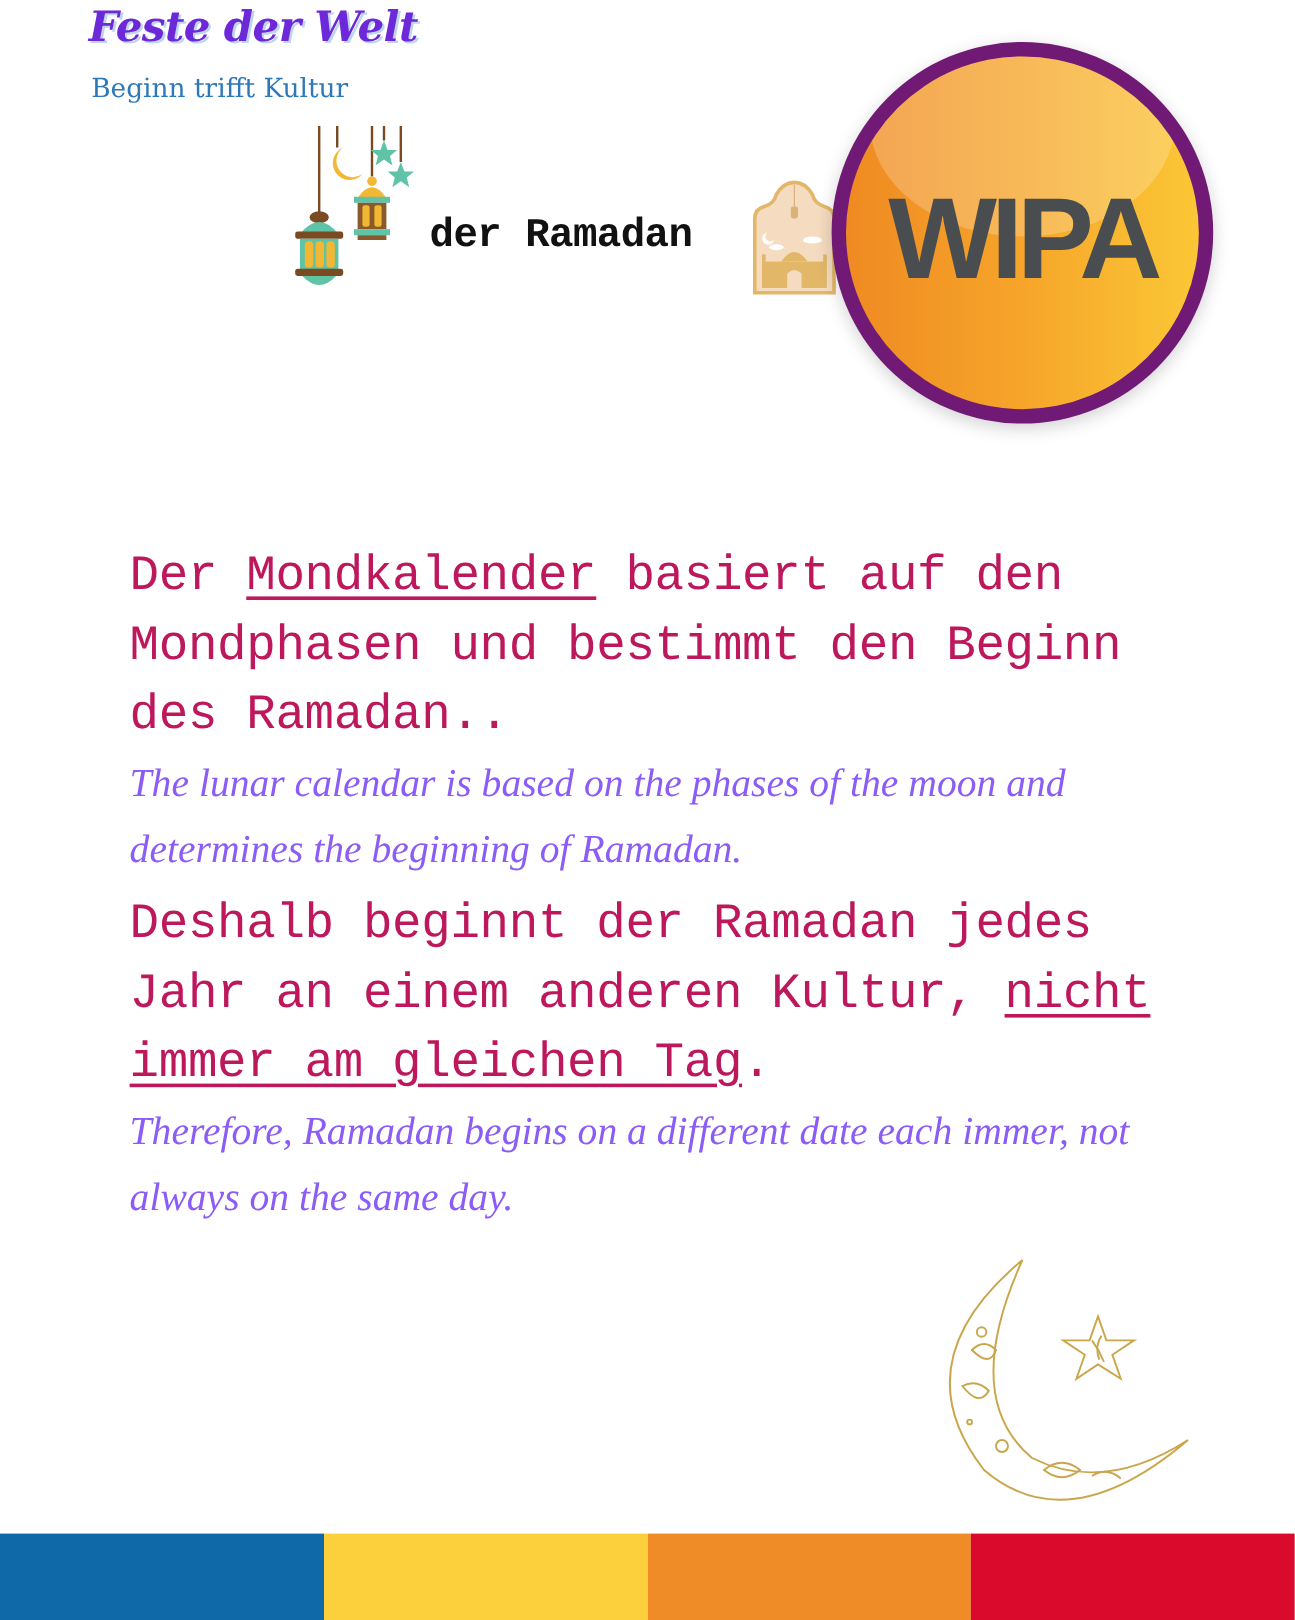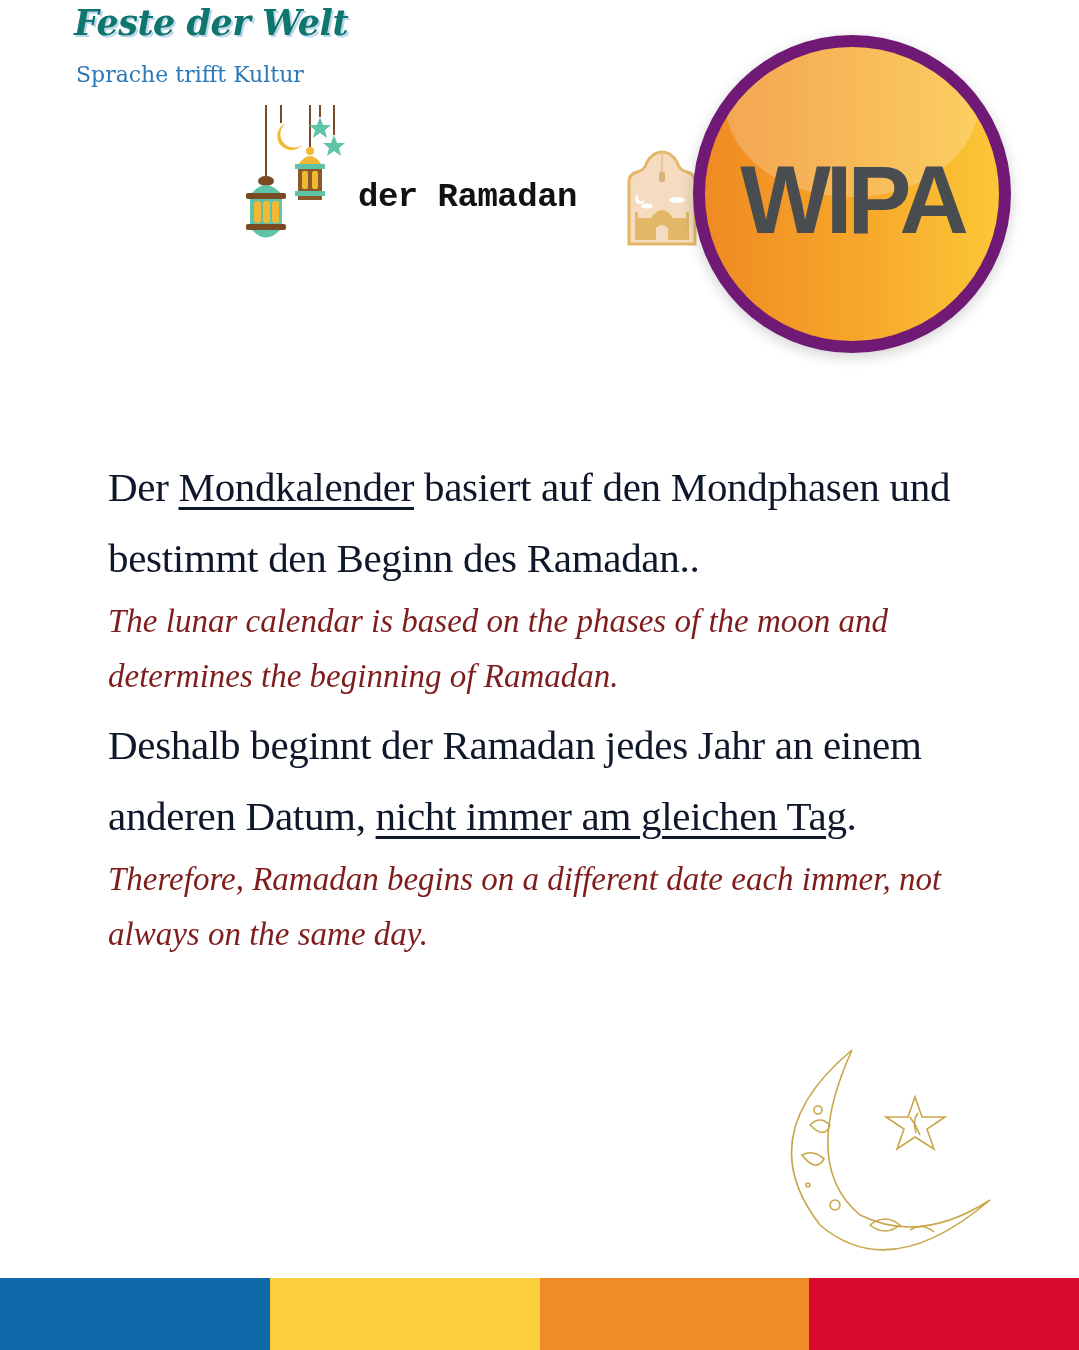--- a/index.html
+++ b/index.html
@@ -1,38 +1,38 @@
 <!DOCTYPE html>
 <html><head>
 <meta charset="utf-8">
 <style>
   html, body { margin:0; padding:0; }
   body { width:1079px; height:1350px; background:#ffffff; position:relative; overflow:hidden; font-family:"DejaVu Serif", serif; }
-  .brand-title { position:absolute; left:74px; top:2px; font-family:"DejaVu Serif", serif; font-weight:bold; font-style:italic; font-size:35px; color:#0f766e; text-shadow:2px 2px 0 #bcd6ee; letter-spacing:-0.5px; }
+  .brand-title { position:absolute; left:74px; top:2px; font-family:"DejaVu Serif", serif; font-weight:bold; font-style:italic; font-size:35px; color:#6d28d9; text-shadow:2px 2px 0 #bcd6ee; letter-spacing:-0.5px; }
   .brand-sub { position:absolute; left:76px; top:62px; font-family:"DejaVu Serif", serif; font-size:22px; color:#2c78b8; }
   .lanterns { position:absolute; left:238px; top:105px; width:112px; height:135px; }
   .heading { position:absolute; left:358px; top:178px; font-family:Liberation Mono, monospace; font-weight:bold; font-size:34px; color:#111; letter-spacing:-0.5px; }
   .mosque { position:absolute; left:625px; top:150px; width:74px; height:96px; }
   .logo-wrap { position:absolute; left:693px; top:35px; width:318px; height:318px; border-radius:50%; background:#701a75; box-shadow:0 4px 14px rgba(0,0,0,0.18); }
   .logo { position:absolute; left:12px; top:12px; width:294px; height:294px; border-radius:50%; background:linear-gradient(90deg,#ef8a22 0%,#f6a52a 50%,#fbc736 100%); overflow:hidden; }
   .logo-gloss { position:absolute; left:20px; top:-40px; width:254px; height:190px; border-radius:50%; background:rgba(255,255,255,0.22); }
   .logo-text { position:absolute; left:0; width:100%; top:98px; text-align:center; font-family:"Liberation Sans", sans-serif; font-weight:bold; font-size:96px; color:#4a4d50; letter-spacing:-5px; }
   .content { position:absolute; left:108px; top:452px; width:900px; }
-  .de { font-family:Liberation Serif, serif; font-size:41px; line-height:71px; color:#0f172a; margin:0; letter-spacing:-0.3px; }
-  .en { font-family:"Liberation Serif", serif; font-style:italic; font-size:33px; line-height:55px; color:#7f1d1d; margin:0 0 6px 0; }
+  .de { font-family:Liberation Mono, monospace; font-size:41px; line-height:58px; color:#be185d; margin:0; letter-spacing:-0.3px; }
+  .en { font-family:"Liberation Serif", serif; font-style:italic; font-size:33px; line-height:55px; color:#8b5cf6; margin:0 0 6px 0; }
   .u { text-decoration:underline; text-decoration-thickness:3px; text-underline-offset:6px; }
   .crescent { position:absolute; left:780px; top:1045px; width:220px; height:215px; }
   .stripes { position:absolute; left:0; top:1278px; width:1079px; height:72px; display:flex; }
   .stripe { flex:1; height:100%; }
 </style>
 </head>
 <body>
 
 <div class="brand-title">Feste der Welt</div>
-<div class="brand-sub">Sprache trifft Kultur</div>
+<div class="brand-sub">Beginn trifft Kultur</div>
 
 <svg class="lanterns" viewBox="0 0 112 135">
   <line x1="28" y1="0" x2="28" y2="72" stroke="#7a4a22" stroke-width="2"></line>
   <line x1="43" y1="0" x2="43" y2="18" stroke="#7a4a22" stroke-width="2"></line>
   <line x1="72" y1="0" x2="72" y2="42" stroke="#7a4a22" stroke-width="2"></line>
   <line x1="82" y1="0" x2="82" y2="12" stroke="#7a4a22" stroke-width="2"></line>
   <line x1="96" y1="0" x2="96" y2="30" stroke="#7a4a22" stroke-width="2"></line>
   <path d="M48 18 a14 14 0 1 0 16 22 a11 11 0 1 1 -16 -22 z" fill="#f2b733"></path>
   <polygon points="82,12 85,20 93,20 87,25 89,33 82,28 75,33 77,25 71,20 79,20" fill="#5fc3a7"></polygon>
   <polygon points="96,30 99,38 107,38 101,43 103,51 96,46 89,51 91,43 85,38 93,38" fill="#5fc3a7"></polygon>
@@ -74,21 +74,21 @@
 <div class="logo-wrap">
   <div class="logo">
     <div class="logo-gloss"></div>
     <div class="logo-text">WIPA</div>
   </div>
 </div>
 
 <div class="content">
   <p class="de"><span>Der </span><span class="u">Mondkalender</span><span> basiert auf den Mondphasen und bestimmt den Beginn des Ramadan..</span></p>
   <p class="en">The lunar calendar is based on the phases of the moon and determines the beginning of Ramadan.</p>
-  <p class="de"><span>Deshalb beginnt der Ramadan jedes Jahr an einem anderen Datum, </span><span class="u">nicht immer am gleichen Tag</span><span>.</span></p>
+  <p class="de"><span>Deshalb beginnt der Ramadan jedes Jahr an einem anderen Kultur, </span><span class="u">nicht immer am gleichen Tag</span><span>.</span></p>
   <p class="en">Therefore, Ramadan begins on a different date each immer, not always on the same day.</p>
 </div>
 
 <svg class="crescent" viewBox="0 0 220 215" fill="none" stroke="#c9a64a" stroke-width="1.6">
   <path d="M72 5 Q-30 90 40 180 Q110 240 210 155 Q140 200 80 170 Q20 120 72 5 Z"></path>
   <path d="M30 80 q10 -10 20 0 q-5 15 -20 0z"></path>
   <path d="M22 110 q12 -6 22 4 q-8 14 -22 -4z"></path>
   <circle cx="38" cy="65" r="4"></circle>
   <circle cx="55" cy="160" r="5"></circle>
   <path d="M90 180 q15 -12 30 0 q-15 12 -30 0z"></path>

